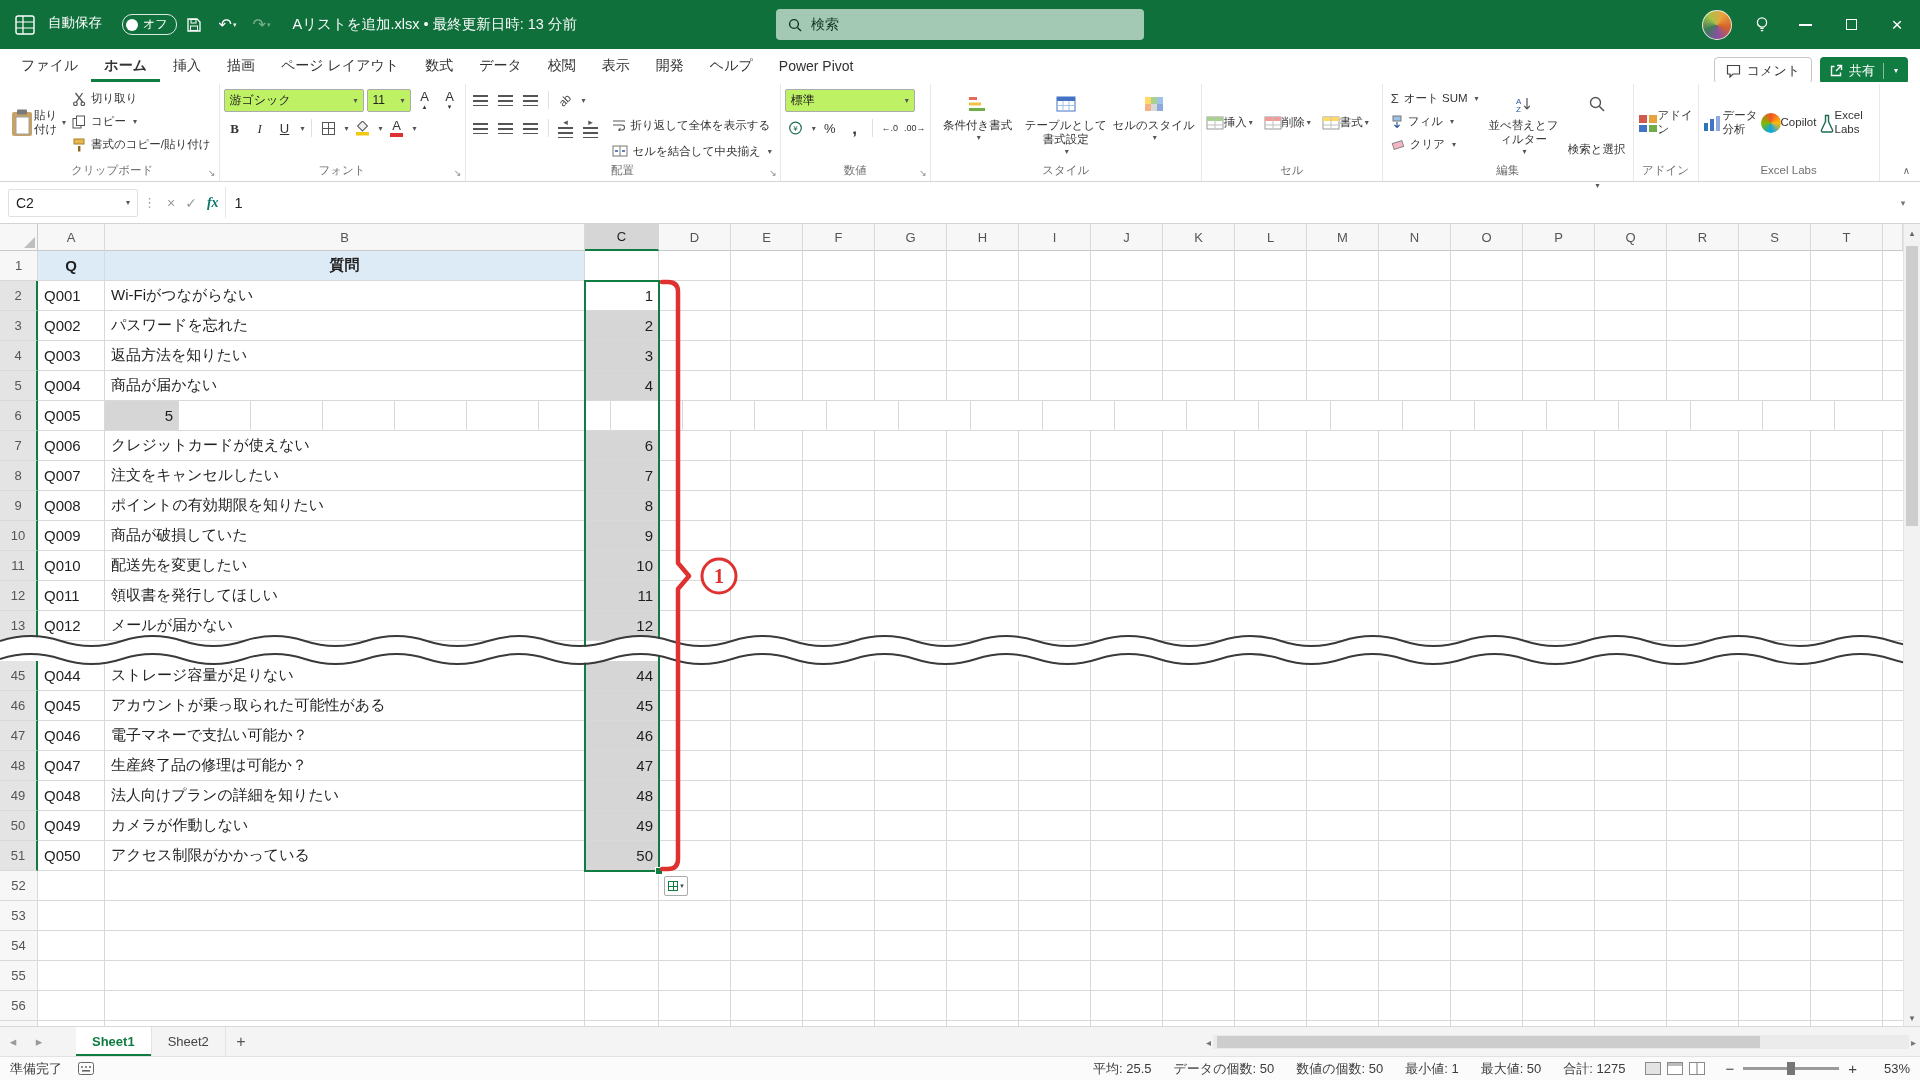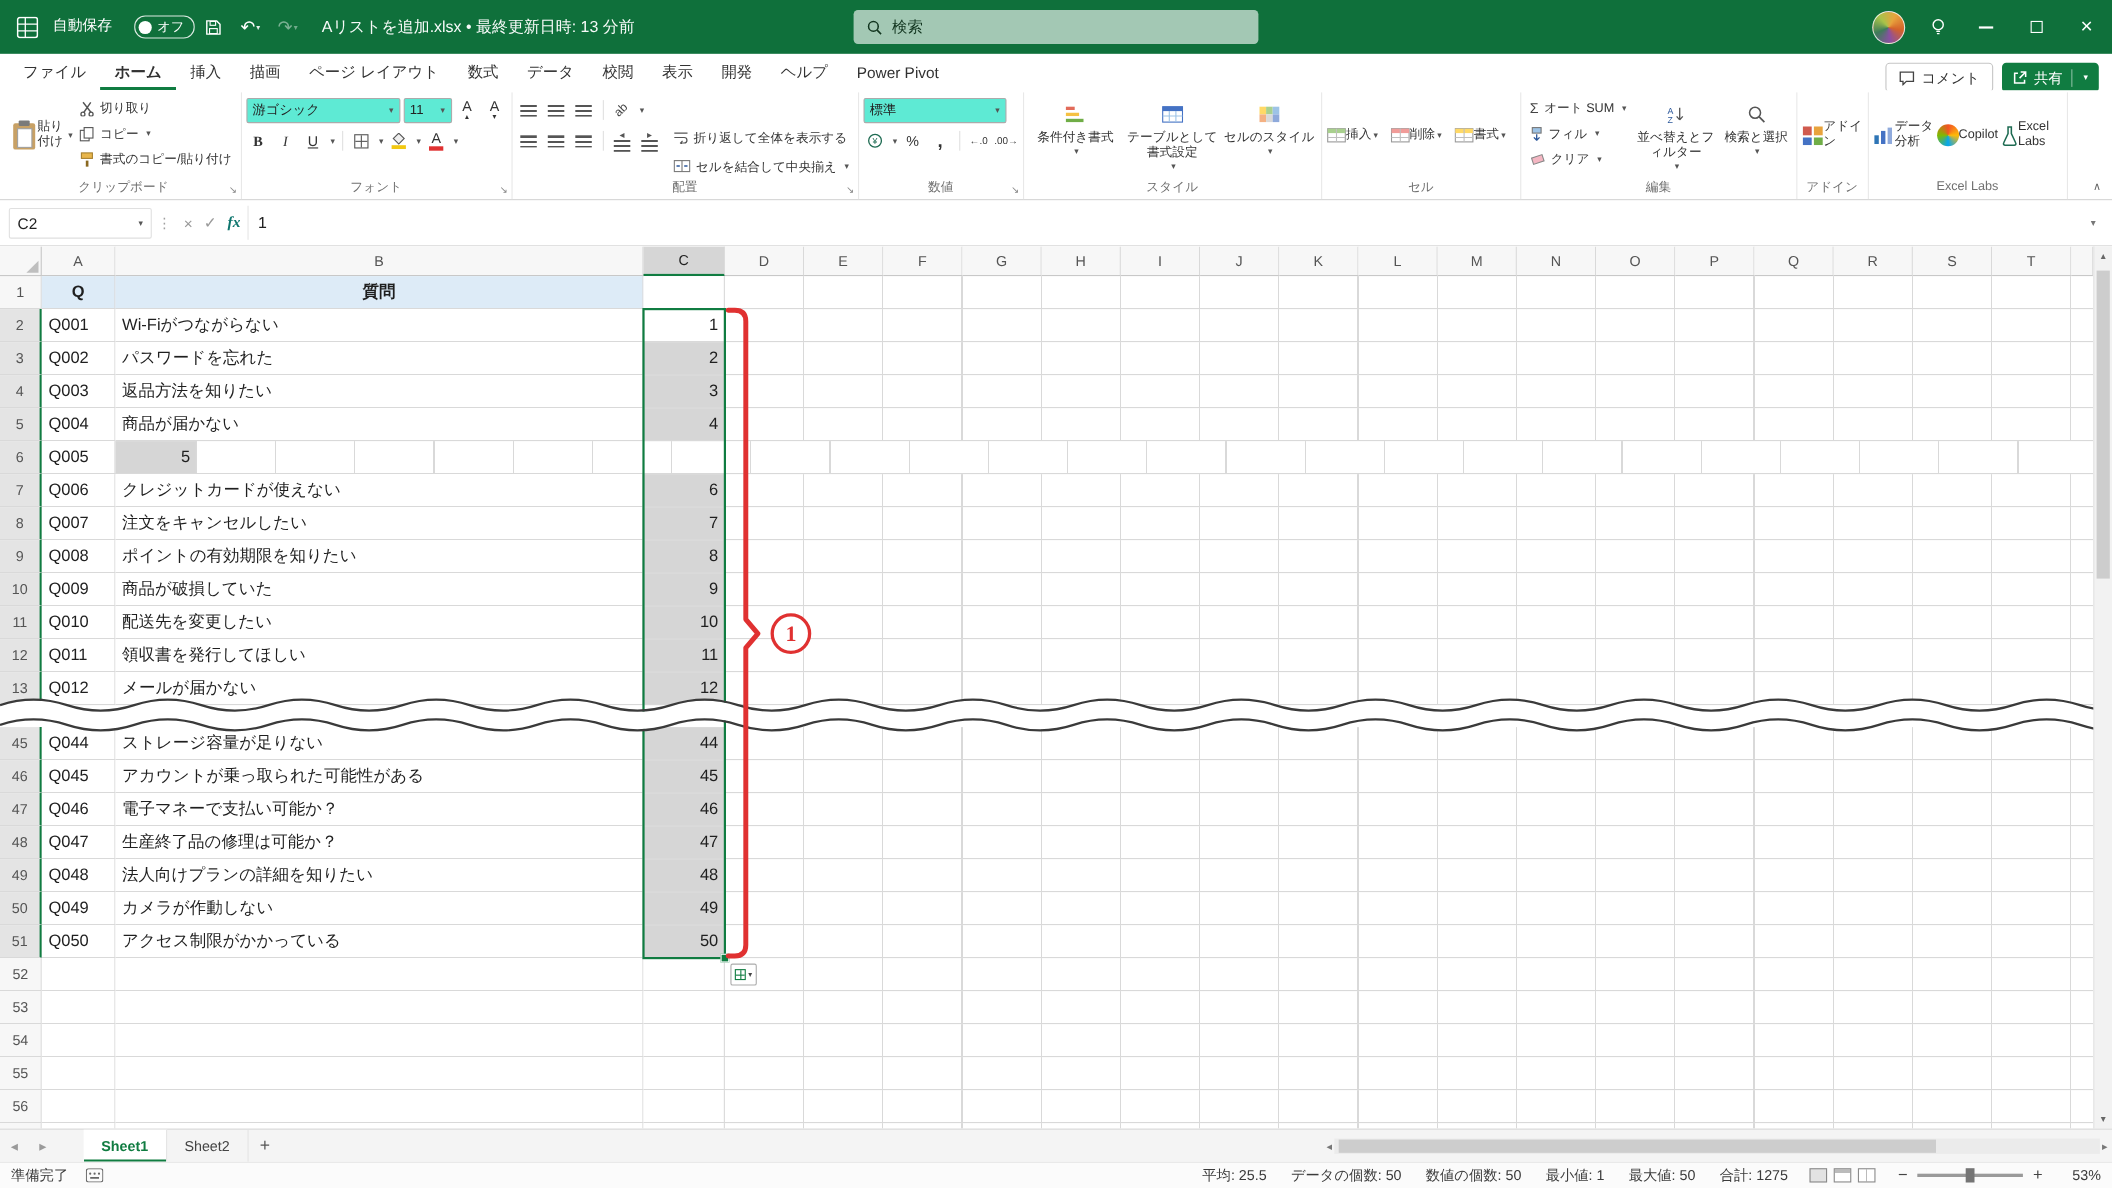--- a/index.html
+++ b/index.html
@@ -45,21 +45,21 @@
 .rg-body{height:76px;display:flex;align-items:flex-start;padding-top:3px;gap:2px;}
 .rg-label{height:20px;font-size:11.5px;color:#707070;display:flex;align-items:center;justify-content:center;}
 .launcher{position:absolute;right:3px;bottom:3px;font-size:9px;color:#8a8a8a;}
 .bigbtn{width:56px;min-height:70px;display:flex;flex-direction:row;align-items:center;font-size:11.5px;color:#333;line-height:1.2;padding-top:2px;border-radius:4px;}
 .widebtn{width:86px;min-height:70px;display:flex;flex-direction:column;align-items:center;font-size:11.5px;color:#333;text-align:center;line-height:1.2;padding-top:2px;}
 .bigbtn .bicon,.widebtn .bicon{height:30px;display:flex;align-items:center;justify-content:center;}
 .vstack{display:flex;flex-direction:column;}
 .smbtn{display:flex;align-items:center;gap:5px;font-size:11.5px;height:23px;padding:0 4px;color:#333;white-space:nowrap;}
 .hrow{display:flex;align-items:center;gap:3px;height:26px;}
 .vcol{display:flex;flex-direction:column;gap:2px;}
-.combo{height:23px;border:1px solid #ABABAB;border-radius:2px;background:#5eead4;display:flex;align-items:center;justify-content:space-between;padding:0 5px;font-size:12px;color:#222;}
+.combo{height:23px;border:1px solid #ABABAB;border-radius:2px;background:#bef264;display:flex;align-items:center;justify-content:space-between;padding:0 5px;font-size:12px;color:#222;}
 .fontname{width:140px;}
 .fontsize{width:44px;}
 .numfmt{width:130px;}
 .tbtn{min-width:22px;height:22px;display:flex;align-items:center;justify-content:center;font-size:13px;color:#333;border-radius:3px;flex-direction:column;line-height:1;}
 .tbtn.bld{font-weight:bold;font-family:"Liberation Serif",serif;}
 .tbtn.itl{font-style:italic;font-family:"Liberation Serif",serif;}
 .tbtn.und{text-decoration:underline;}
 .redbar{display:block;width:13px;height:4px;background:var(--red);margin-top:1px;}
 .ic-borders{width:13px;height:13px;border:1px solid #555;background:linear-gradient(#555,#555) center/100% 1px no-repeat,linear-gradient(#555,#555) center/1px 100% no-repeat;}
 .ic-al3{width:15px;height:11px;background:repeating-linear-gradient(to bottom,#555 0 2px,transparent 2px 4.8px);}
@@ -522,21 +522,21 @@
         <span class="bicon">
           <svg width="17" height="17">
               <text x="1" y="8" font-size="8" fill="#2B579A">A</text>
               <text x="1" y="16" font-size="8" fill="#2B579A">Z</text>
               <path d="M12 2 v11 M12 13 l-2.8-3.2 M12 13 l2.8-3.2" stroke="#555" fill="none" stroke-width="1.2"></path>
             </svg>
         </span>
         <span>並べ替えとフィルター</span>
           <span class="caret">▾</span>
       </div>
-      <div class="widebtn" style="width:64px;">
+      <div class="widebtn" style="width:64px;gap:24px;">
         <span class="bicon">
           <svg width="16" height="16">
               <circle cx="6.5" cy="6.5" r="5" fill="none" stroke="#555" stroke-width="1.4"></circle>
               <path d="M10.3 10.3 L15 15" stroke="#555" stroke-width="1.6"></path>
             </svg>
         </span>
         <span>検索と選択</span>
           <span class="caret">▾</span>
       </div>
     </div>

